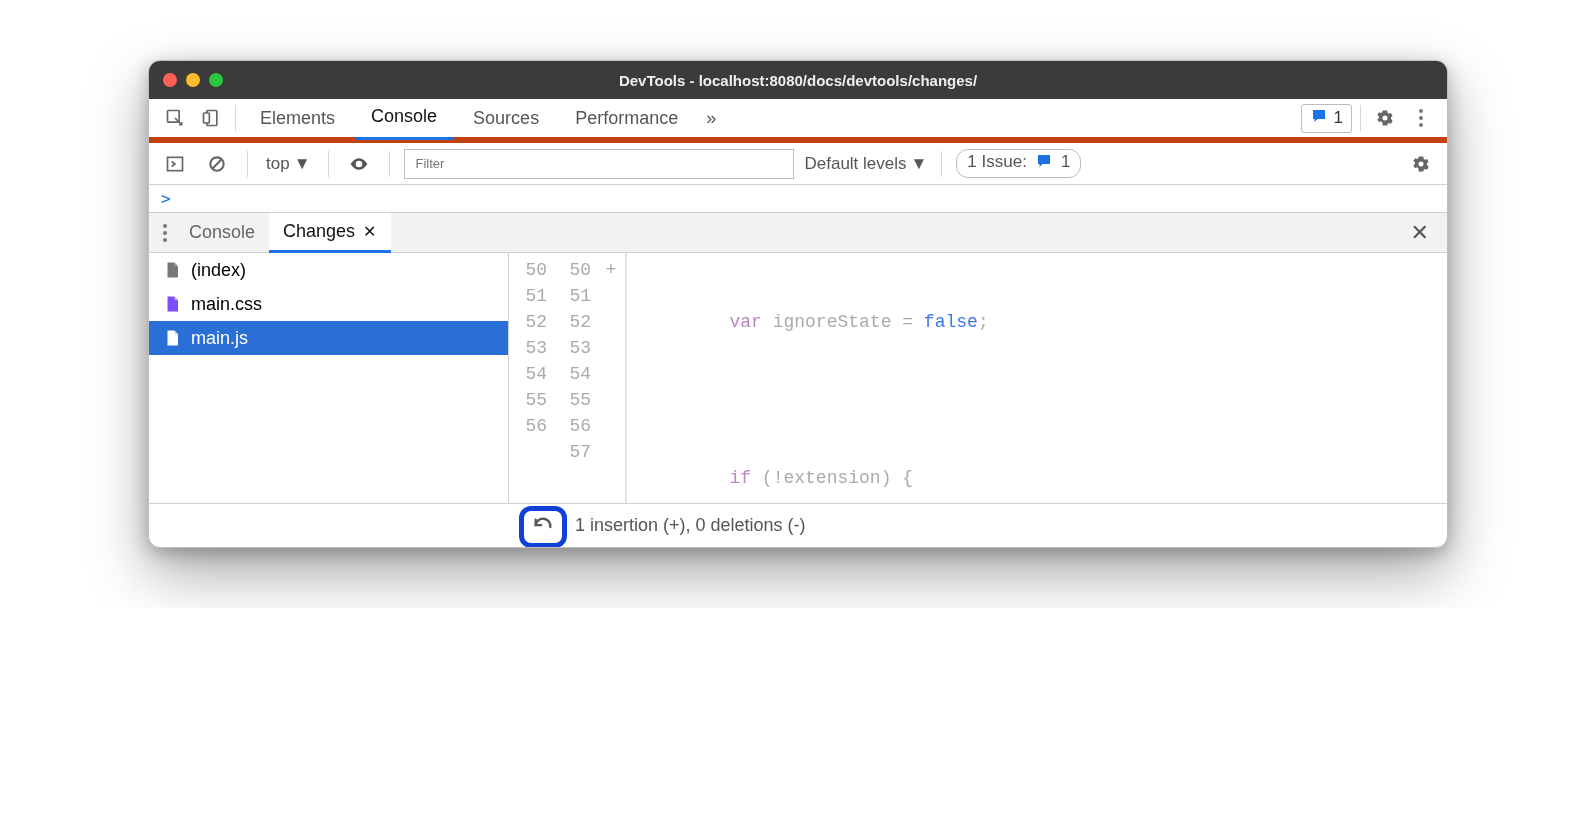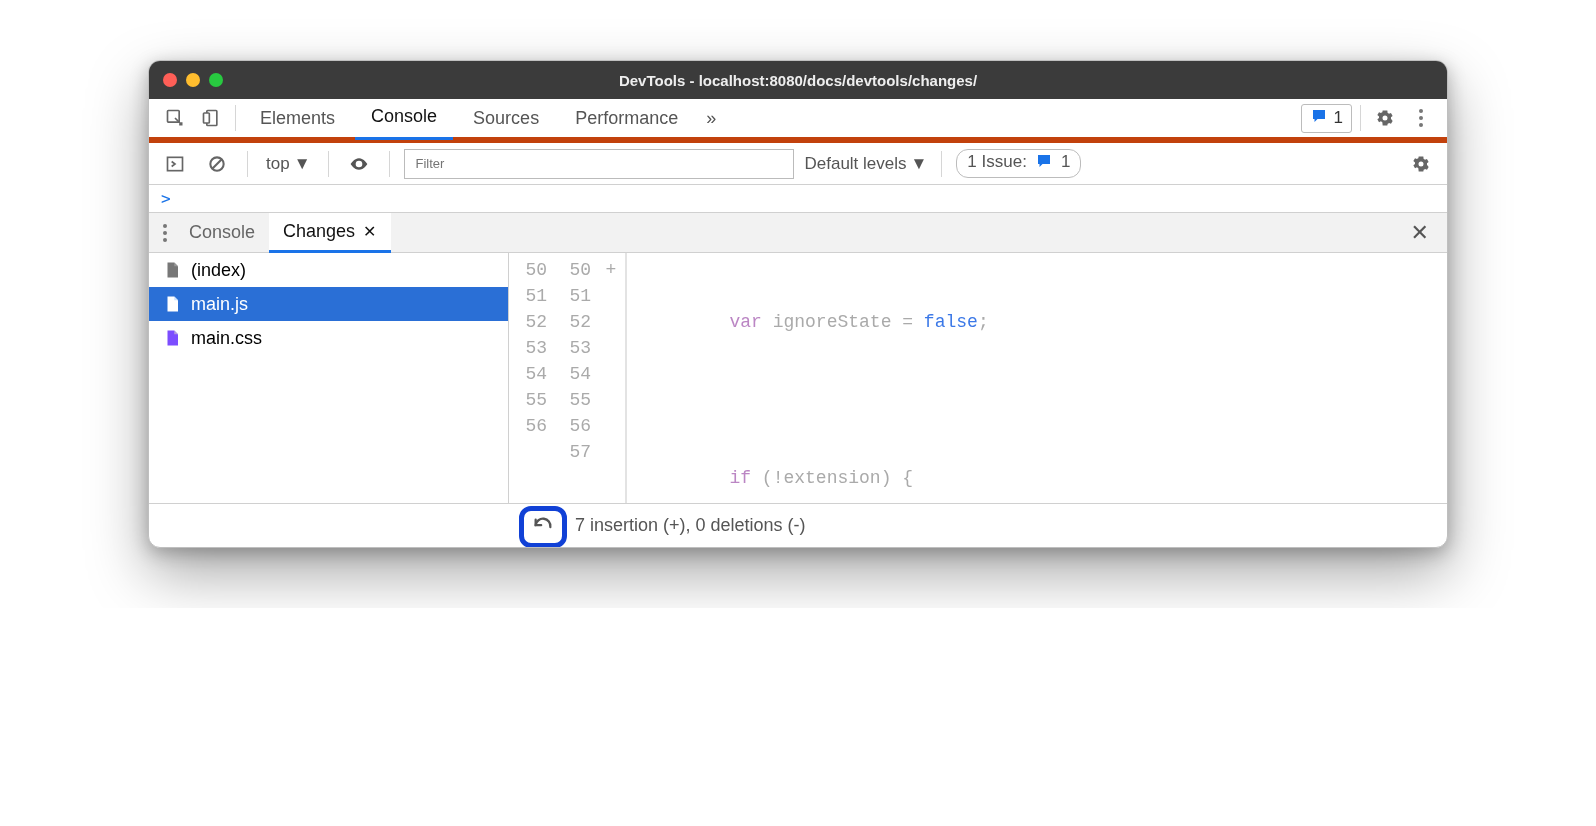--- a/index.html
+++ b/index.html
@@ -253,33 +253,33 @@
 
   <div class="changes-body">
     <div class="file-list">
       <div class="file-item">
         <svg class="file-icon" viewBox="0 0 24 24" fill="#777">
             <path d="M6 2h9l5 5v15H6z"></path>
             <path d="M15 2v5h5" fill="#999"></path>
           </svg>
         <span>(index)</span>
       </div>
+      <div class="file-item">
+        <svg class="file-icon" viewBox="0 0 24 24" fill="#7c4dff">
+            <path d="M6 2h9l5 5v15H6z"></path>
+            <path d="M15 2v5h5" fill="#b39ddb"></path>
+          </svg>
+        <span>main.css</span>
+      </div>
       <div class="file-item selected">
         <svg class="file-icon" viewBox="0 0 24 24" fill="#fff">
             <path d="M6 2h9l5 5v15H6z"></path>
             <path d="M15 2v5h5" fill="#cde3ff"></path>
           </svg>
         <span>main.js</span>
-      </div>
-      <div class="file-item">
-        <svg class="file-icon" viewBox="0 0 24 24" fill="#7c4dff">
-            <path d="M6 2h9l5 5v15H6z"></path>
-            <path d="M15 2v5h5" fill="#b39ddb"></path>
-          </svg>
-        <span>main.css</span>
       </div>
     </div>
 
     <div class="diff-area">
       <div class="gutter">
         <div class="gutter-col">
           <div>50</div>
             <div>51</div>
           <div>52</div>
             <div>53</div>
@@ -322,16 +322,16 @@
     </div>
   </div>
 
   <div class="statusbar">
     <span class="undo-ring">
       <svg viewBox="0 0 24 24" fill="none" stroke="#555" stroke-width="2.5" stroke-linecap="round">
           <path d="M4 10 A8 8 0 0 1 20 12"></path>
           <path d="M4 4v6h6"></path>
         </svg>
     </span>
-    <span class="status-text">7 insertion (+), 0 deletions (-)</span>
+    <span class="status-text">1 insertion (+), 0 deletions (-)</span>
   </div>
 
 </div>
 
 </body></html>

